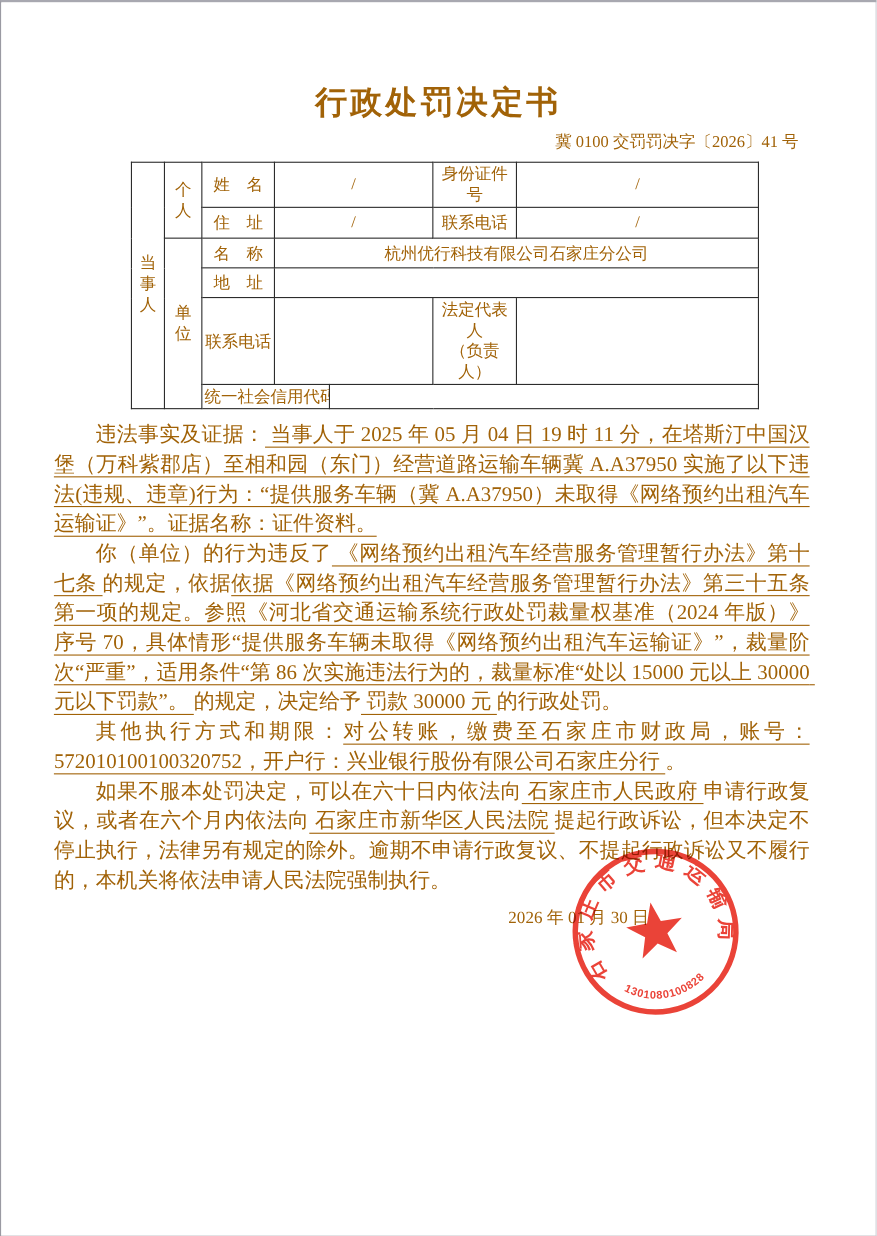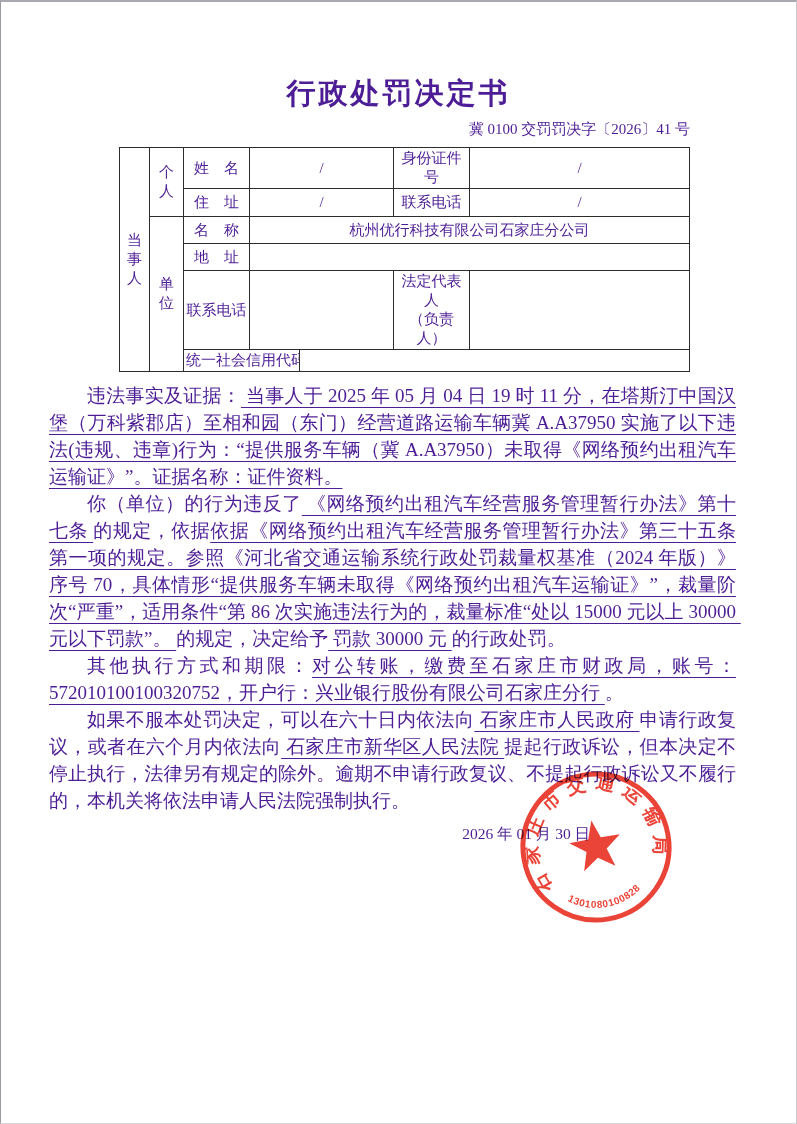--- a/index.html
+++ b/index.html
@@ -1,27 +1,27 @@
 <!DOCTYPE html>
 <html><head>
 <meta charset="utf-8">
 <style>
   html,body { margin:0; padding:0; background:#e9e9ee; }
   .page {
     position:relative; width:797px; height:1124px; box-sizing:border-box;
     background:#ffffff; overflow:hidden;
     border-top:2px solid #a8a8b0; border-left:1px solid #9a9aa2;
     border-right:1px solid #c9c9cf; border-bottom:1px solid #d6d6da;
-    font-family:"Liberation Serif", serif; color:#4c1d95;
+    font-family:"Liberation Serif", serif; color:#a16207;
   }
   .title {
     margin:72px 0 0; text-align:center; font-size:29px; font-weight:bold;
     letter-spacing:3px; font-family:"Liberation Sans", sans-serif;
   }
-  .docnum { text-align:right; padding-right:106px; font-size:15px; margin-top:6px; }
+  .docnum { text-align:right; padding-right:70px; font-size:15px; margin-top:6px; }
 
   table.party { border-collapse:collapse; table-layout:fixed; width:570px; margin:8px 0 0 118px; }
   table.party td {
     border:1px solid #2c2c2c; font-size:15px; text-align:center;
     vertical-align:middle; padding:1px 2px; overflow:hidden;
   }
   td.vparty { padding:0; font-size:14px; line-height:19px;margin-left:11px; }
   td.tight  { font-size:14.5px; white-space:nowrap; padding:0; }
   .r1 { height:27px; } .r2 { height:28px; } .r3 { height:27px; }
   .r4 { height:27px; } .r5 { height:56px; } .r6 { height:19px; }

